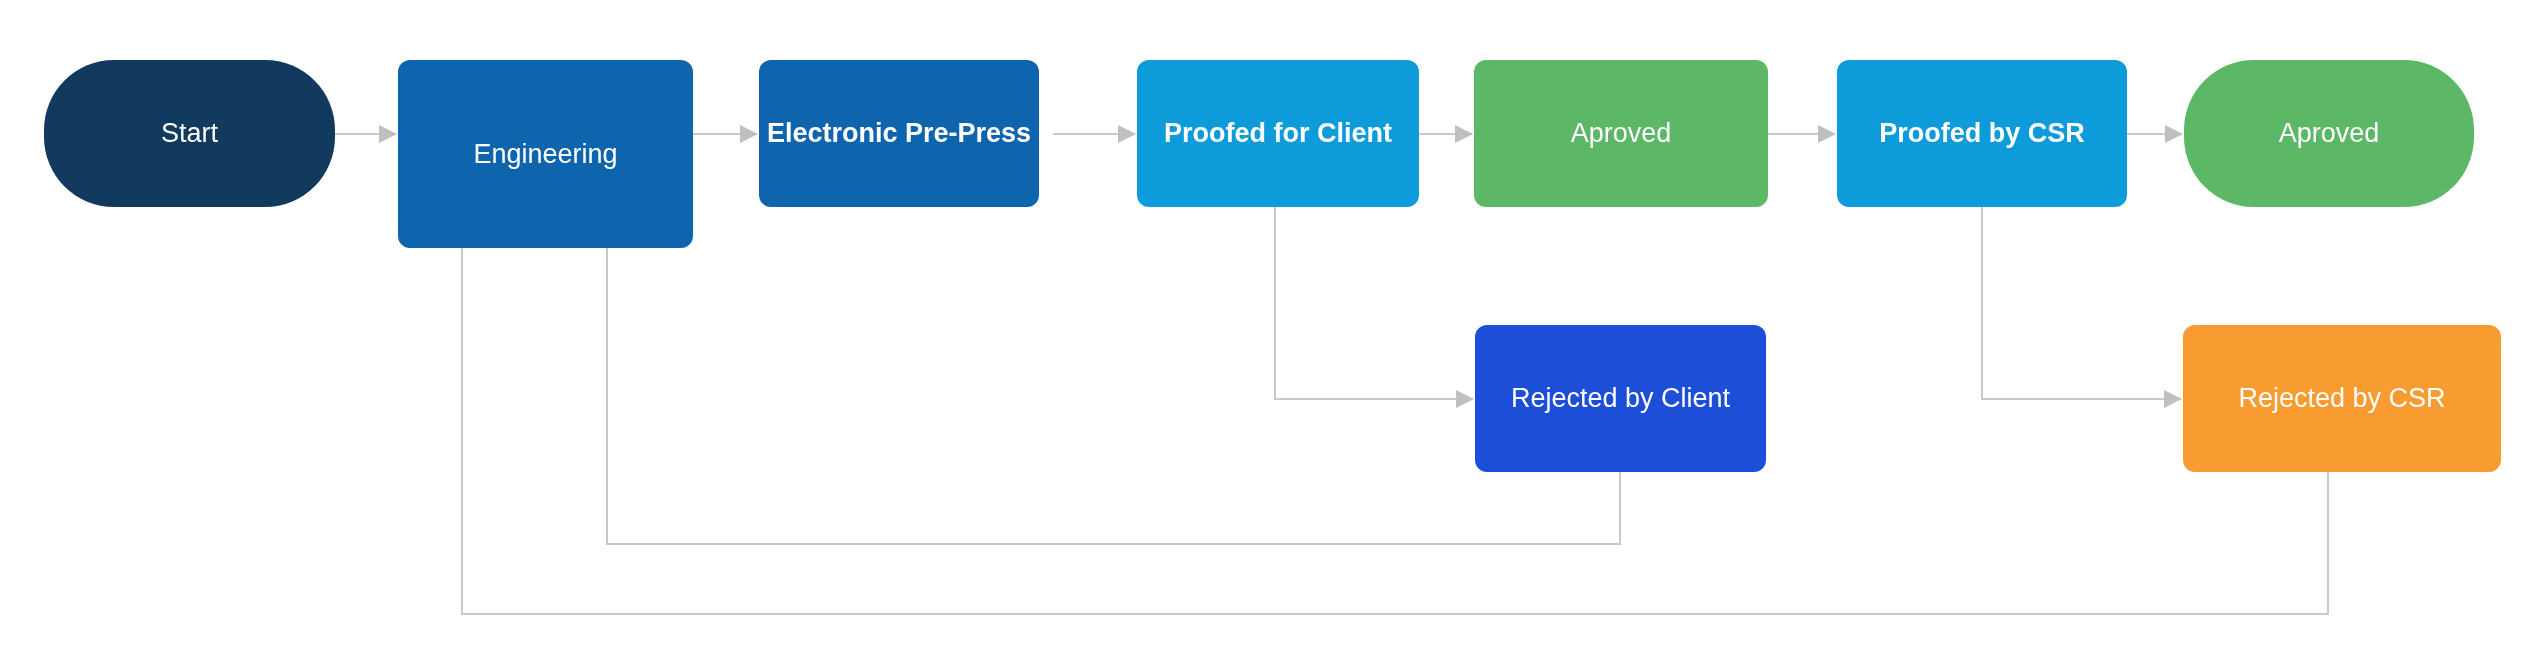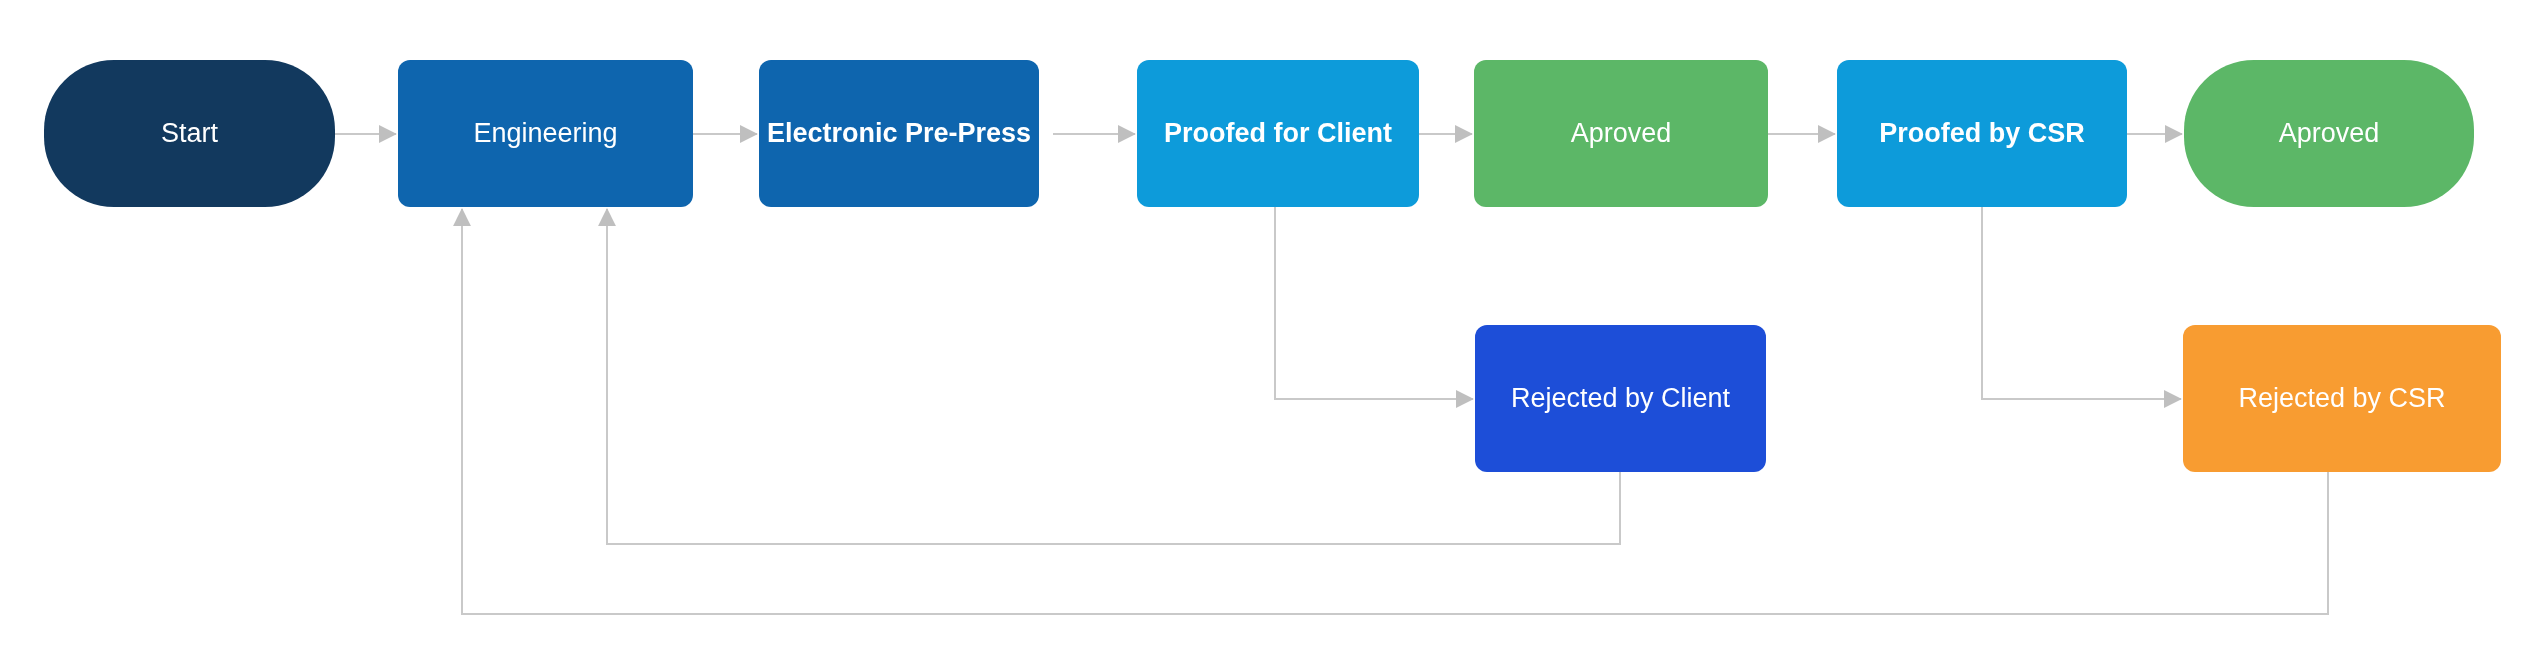--- a/index.html
+++ b/index.html
@@ -70,21 +70,21 @@
     <path d="M1982,207 L1982,399 L2181,399" marker-end="url(#arrow)"></path>
 
     <path d="M1620,472 L1620,544 L607,544 L607,209" marker-end="url(#arrow)"></path>
     <path d="M2328,472 L2328,614 L462,614 L462,209" marker-end="url(#arrow)"></path>
   </svg>
 
   <div class="node terminator" style="left: 44px; top: 60px; width: 291px; height: 147px; background-color: rgb(18, 57, 94);">
     <span class="label">Start</span>
   </div>
 
-  <div class="node" style="left: 398px; top: 60px; width: 295px; height: 147px; background-color: rgb(14, 101, 174);">
+  <div class="node" style="left: 398px; top: 60px; width: 295px; height: 188px; background-color: rgb(14, 101, 174);">
     <span class="label">Engineering</span>
   </div>
 
   <div class="node" style="left: 759px; top: 60px; width: 280px; height: 147px; background-color: rgb(14, 101, 174); font-weight: bold;">
     <span class="label">Electronic Pre-Press</span>
   </div>
 
   <div class="node" style="left: 1137px; top: 60px; width: 282px; height: 147px; background-color: rgb(13, 155, 218); font-weight: bold;">
     <span class="label">Proofed for Client</span>
   </div>

